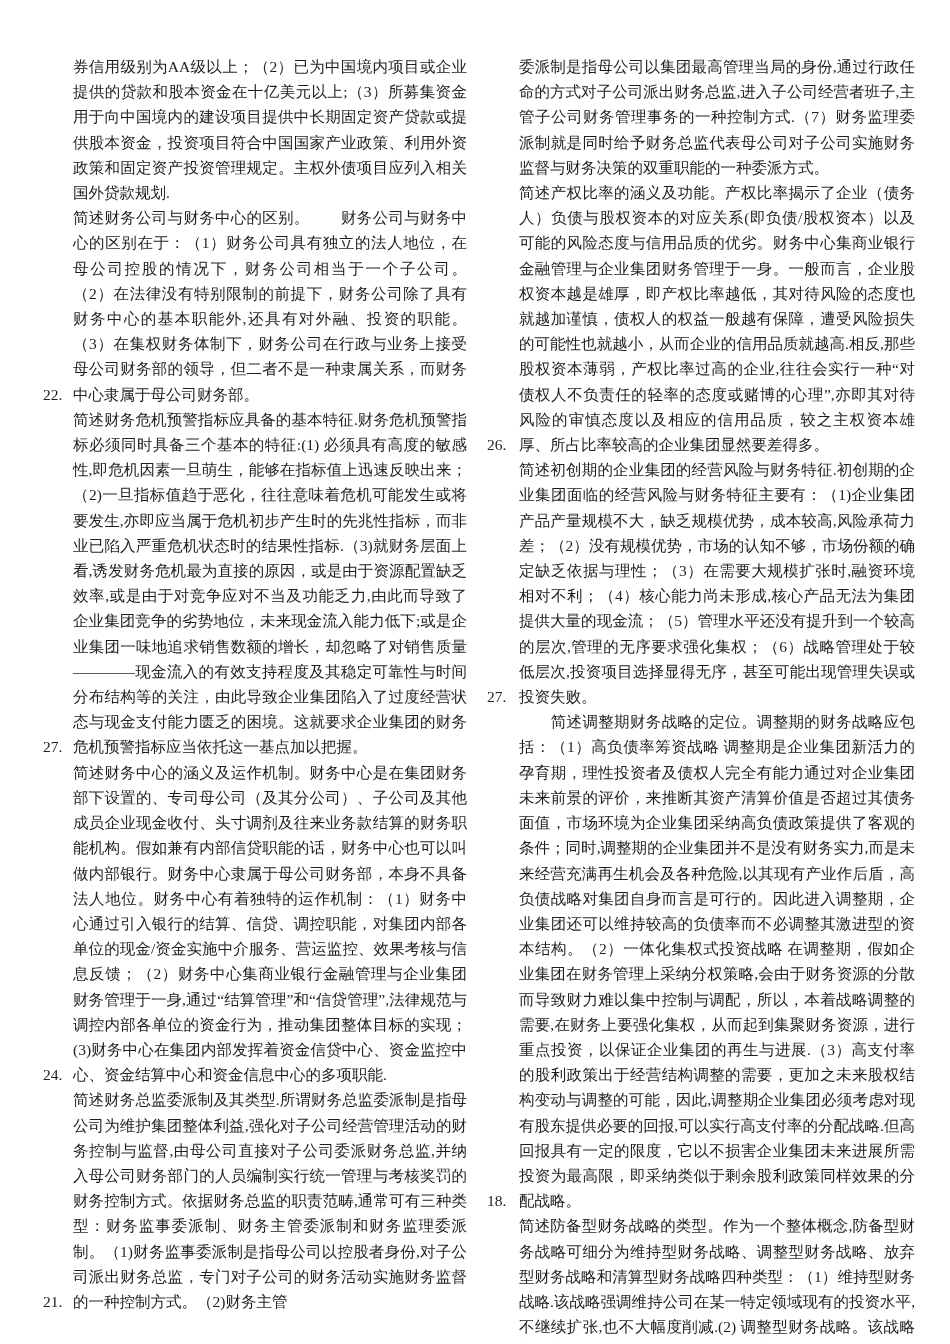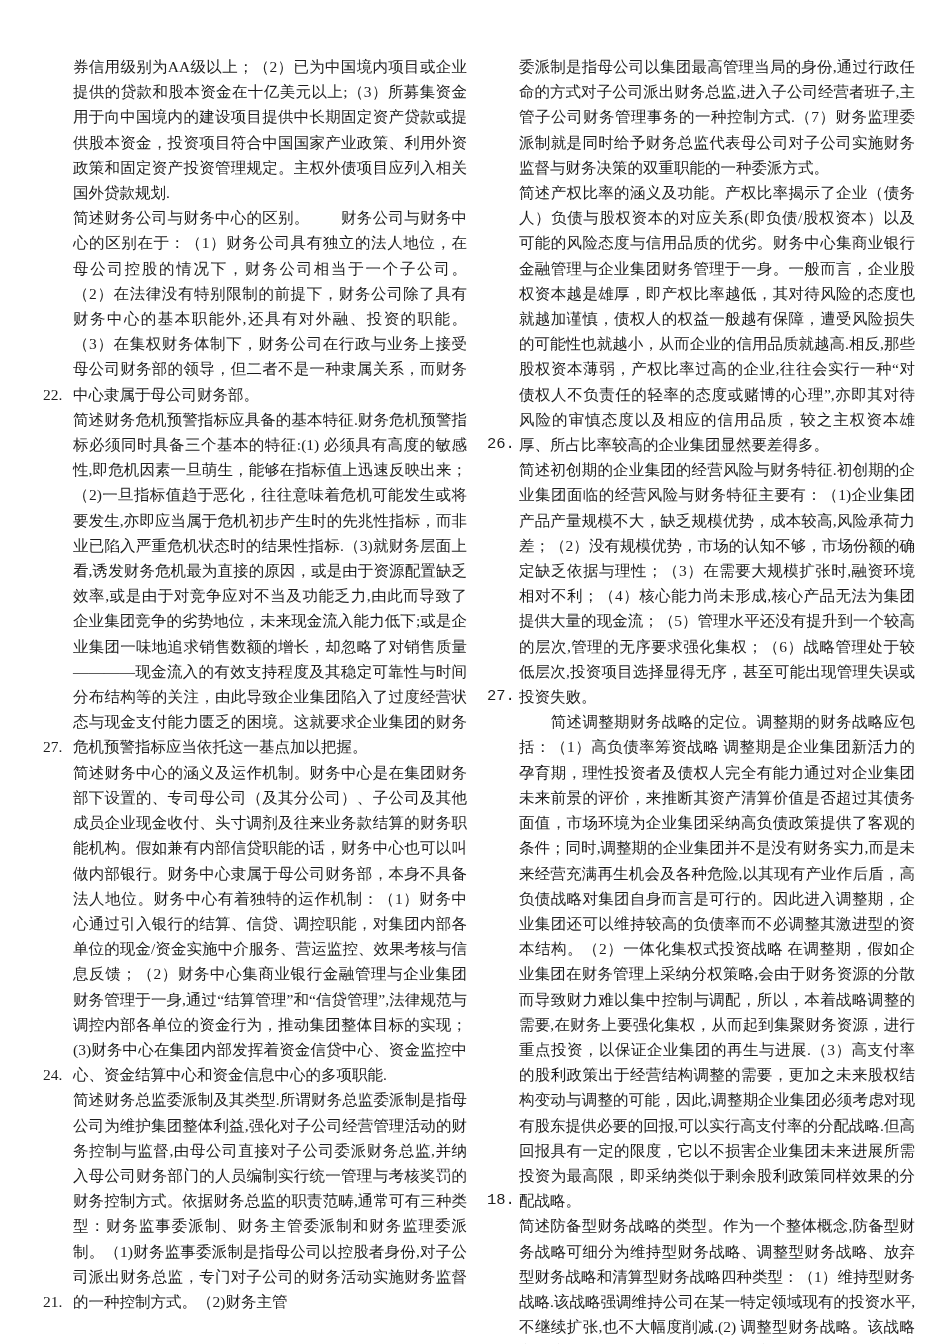--- a/index.html
+++ b/index.html
@@ -15,21 +15,21 @@
     display: flex; gap: 20px;
   }
   .col { width: 424px; }
   .col-r { width: 428px; }
   .item { display: flex; align-items: flex-end; }
   .num {
     flex: 0 0 30px;
     font-size: 15.5px; line-height: 25.2px;
     white-space: nowrap;
   }
-  .col-r .num { flex-basis: 32px; font-family: Liberation Mono, monospace; }
+  .col-r .num { flex-basis: 32px; }
   .txt {
     flex: 1;
     font-size: 15.5px; line-height: 25.2px;
     text-align: justify;
     text-justify: inter-ideograph;
   }
 </style>
 </head>
 <body>
 

